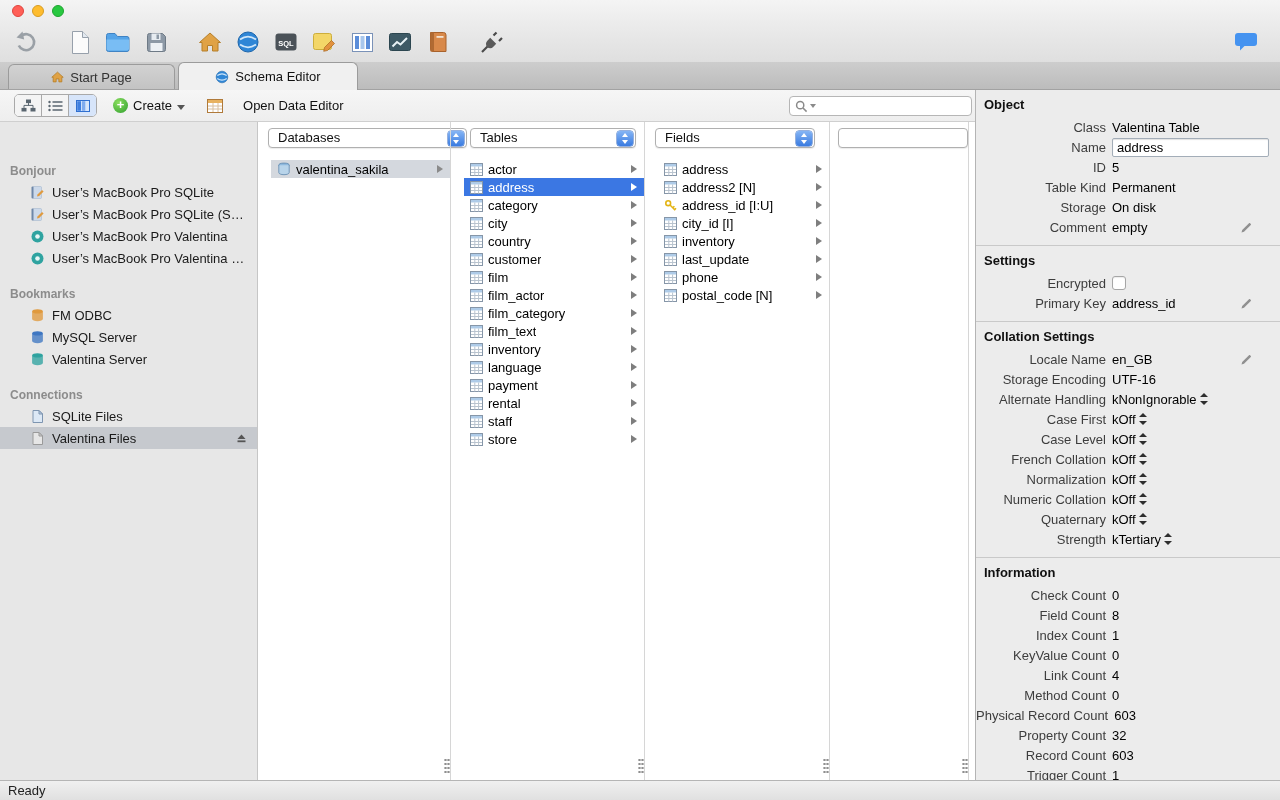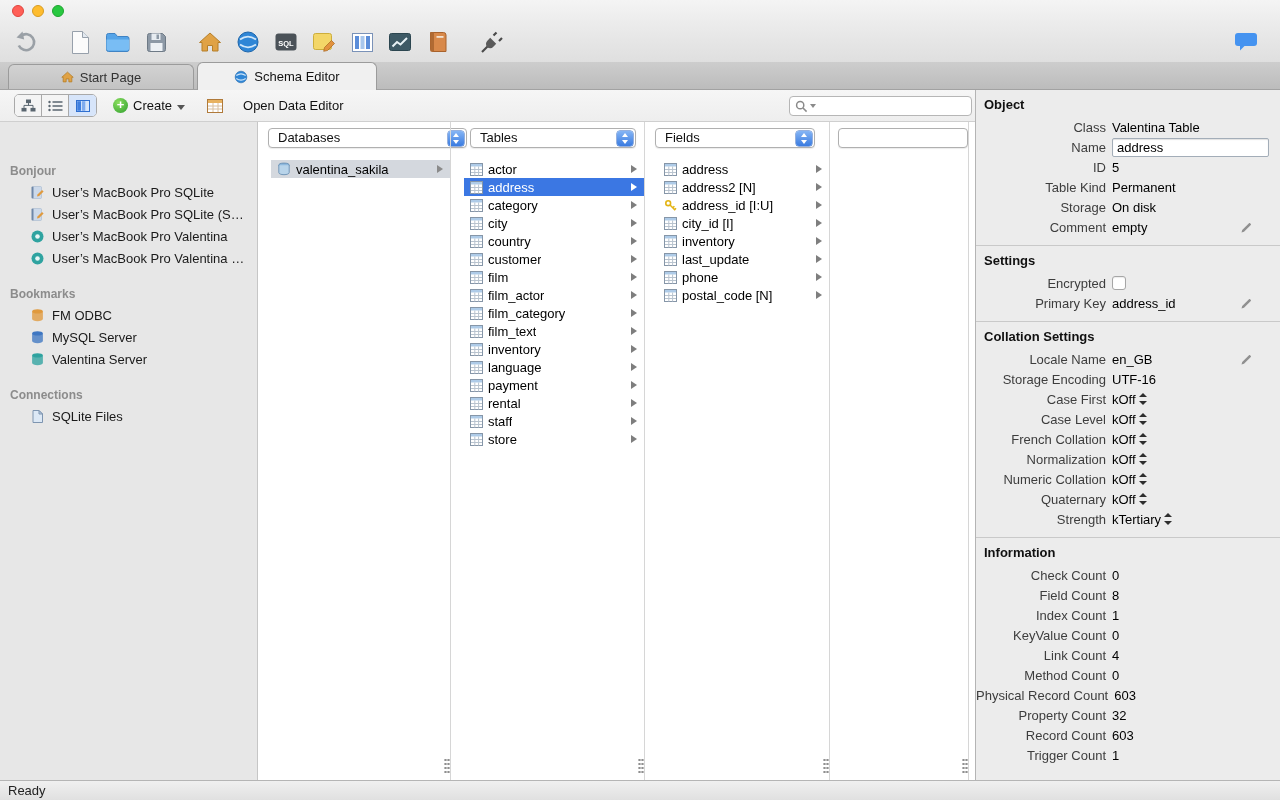--- a/index.html
+++ b/index.html
@@ -22,21 +22,21 @@
   .tb-right { margin-left:auto; margin-right:8px; }
 
   
   .tabbar { position:absolute; top:62px; left:0; width:1280px; height:28px;
     background:linear-gradient(#cdcdcd,#bcbcbc); border-bottom:1px solid #a2a2a2;
     display:flex; align-items:flex-end; padding-left:8px; }
   .tab { position:relative; height:25px; display:flex; align-items:center; justify-content:center; gap:6px;
     border:1px solid #9b9b9b; border-bottom:none; border-radius:6px 6px 0 0;
     background:linear-gradient(#d2d2d2,#c3c3c3); color:#333; padding:0 18px; margin-right:3px; }
   .tab.active { height:28px; margin-bottom:-1px; z-index:2; background:#f0f0f0; color:#111; }
-  .tab-start { width:186px; }
+  .tab-start { width:167px; }
   .tab-schema { width:180px; }
 
   
   .subtoolbar { position:absolute; top:90px; left:0; width:975px; height:32px;
     background:linear-gradient(#f6f6f6,#eeeeee); border-bottom:1px solid #cfcfcf;
     display:flex; align-items:center; padding:0 14px; }
   .segctl { display:flex; border:1px solid #a9a9a9; border-radius:5px; overflow:hidden; background:#fdfdfd; }
   .seg { width:27px; height:21px; display:flex; align-items:center; justify-content:center; border-right:1px solid #a9a9a9; background:#f4f4f4; }
   .seg:last-child { border-right:none; }
   .seg.selected { background:#d7e5fa; }
@@ -367,20 +367,35 @@
         <div class="sb-title">Connections</div>
         <div class="sb-item">
           <span class="li-icon">
             <svg width="15" height="15" viewBox="0 0 15 15">
               <path d="M3 1.5 h6 l3.5 3.5 v8.5 h-9.5z" fill="#dce8f5" stroke="#7e95b0"></path>
               <path d="M9 1.5 l3.5 3.5 h-3.5z" fill="#b8cce2" stroke="#7e95b0"></path>
             </svg>
           </span>
           <span class="row-label">SQLite Files</span>
         </div>
+        <div class="sb-item selected">
+          <span class="li-icon">
+            <svg width="15" height="15" viewBox="0 0 15 15">
+              <path d="M3 1.5 h6 l3.5 3.5 v8.5 h-9.5z" fill="#e6e6e6" stroke="#9a9a9a"></path>
+              <path d="M9 1.5 l3.5 3.5 h-3.5z" fill="#cfcfcf" stroke="#9a9a9a"></path>
+            </svg>
+          </span>
+          <span class="row-label">Valentina Files</span>
+          <span class="eject">
+            <svg width="11" height="11" viewBox="0 0 11 11">
+              <path d="M1.5 6 L5.5 1.5 L9.5 6 Z" fill="#555"></path>
+              <rect x="1.5" y="7.4" width="8" height="1.8" fill="#555"></rect>
+            </svg>
+          </span>
+        </div>
       </div>
     </div>
 
   <div class="browser">
     <div class="dropdown dd-db">
       <span>Databases</span>
       <span class="dd-stepper"></span>
     </div>
     <div class="dropdown dd-tables">
       <span>Tables</span>
@@ -760,20 +775,27 @@
             </svg>
           </span>
         </div>
         <div class="insp-row">
           <span class="insp-label">Storage Encoding</span>
           <span class="insp-val">
             <span class="val-text">UTF-16</span>
           </span>
         </div>
         <div class="insp-row">
+          <span class="insp-label">Alternate Handling</span>
+          <span class="insp-val">
+            <span class="val-text">kNonIgnorable</span>
+            <span class="sel-ud"></span>
+          </span>
+        </div>
+        <div class="insp-row">
           <span class="insp-label">Case First</span>
           <span class="insp-val">
             <span class="val-text">kOff</span>
             <span class="sel-ud"></span>
           </span>
         </div>
         <div class="insp-row">
           <span class="insp-label">Case Level</span>
           <span class="insp-val">
             <span class="val-text">kOff</span>

